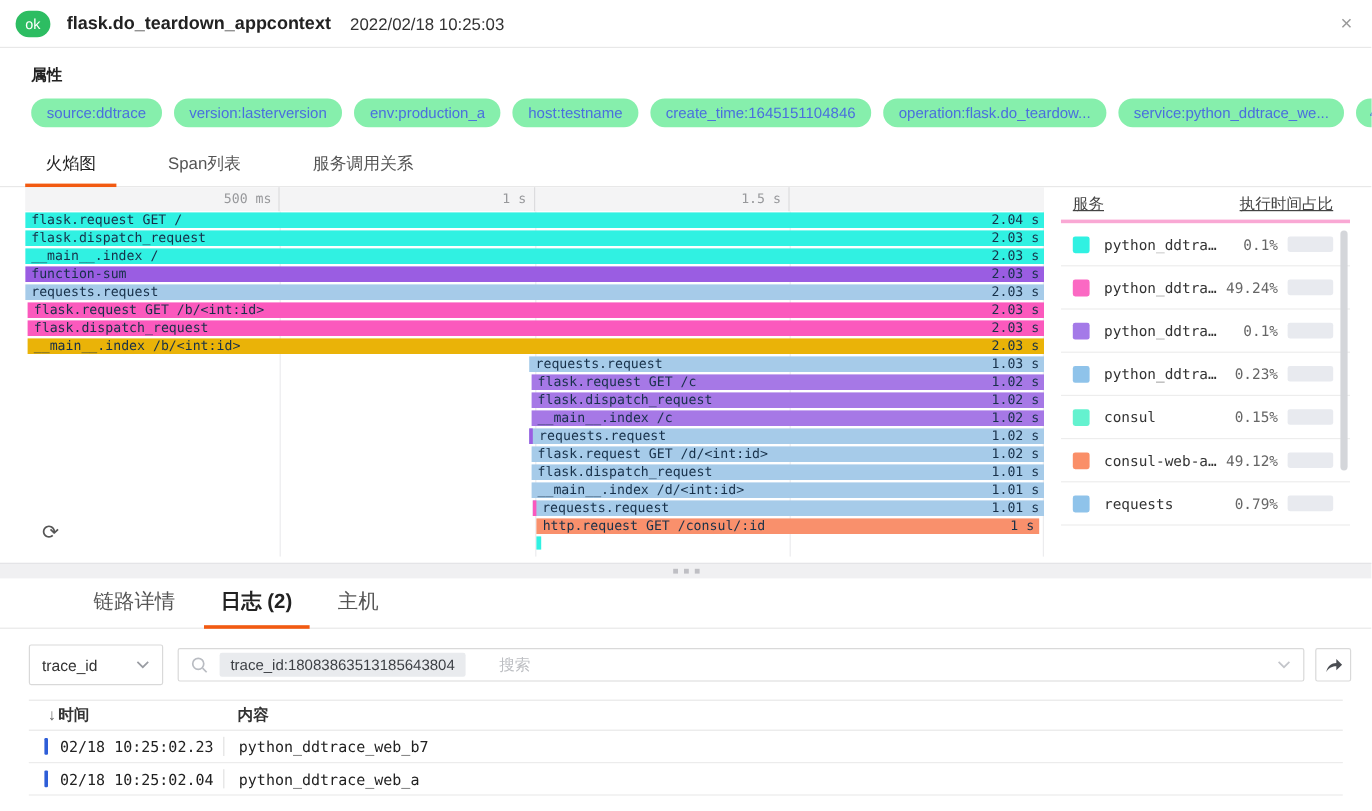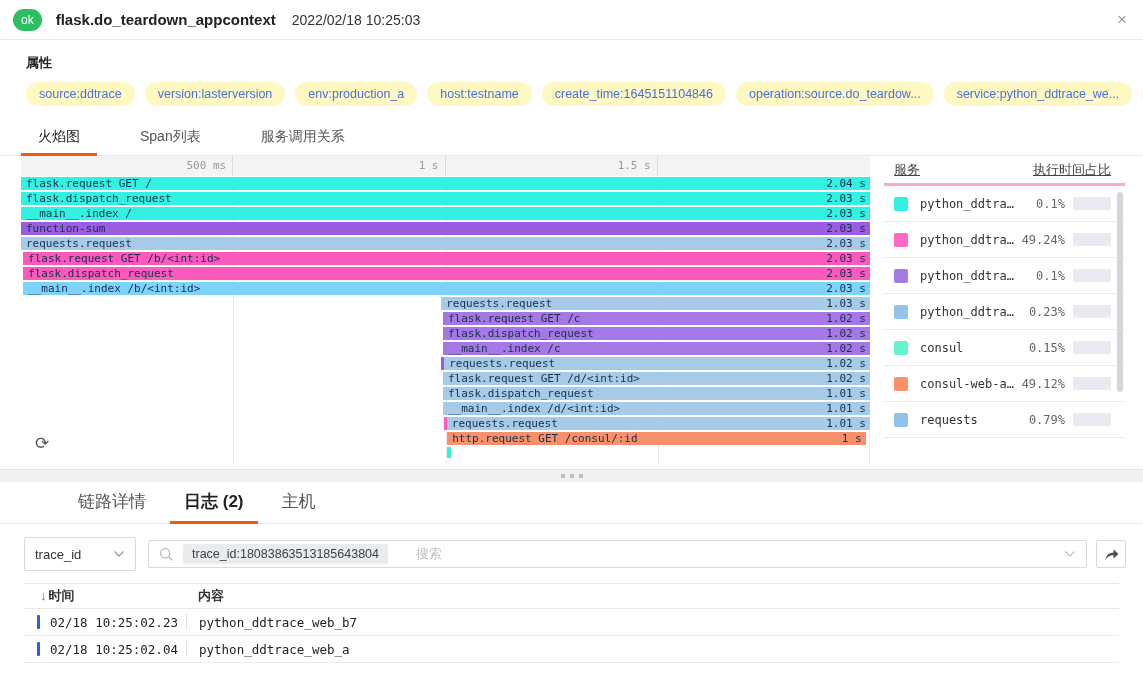--- a/index.html
+++ b/index.html
@@ -10,21 +10,21 @@
   .hdr { height:40px; display:flex; align-items:center; padding:0 16px 0 13px; border-bottom:1px solid #e8e8e8; }
   .ok-badge { background:#2dbd62; color:#fff; font-size:12px; line-height:22px; padding:0 8px; border-radius:11px; }
   .hdr-title { font-size:15px; font-weight:bold; color:#222; margin-left:14px; }
   .hdr-time { font-size:14px; color:#333; margin-left:16px; }
   .hdr-close { margin-left:auto; color:#9a9a9a; font-size:17px; cursor:pointer; line-height:1; }
 
   
   .attrs { padding:14px 24px 0 26px; }
   .attrs-h { font-size:13px; font-weight:bold; color:#222; }
   .tagrow { display:flex; gap:10px; margin-top:10px; flex-wrap:nowrap; }
-  .tag { background:#fef9c3; color:#4a6fdd; font-size:12.5px; line-height:24px; height:24px;
+  .tag { background:#86efac; color:#4a6fdd; font-size:12.5px; line-height:24px; height:24px;
     padding:0 13px; border-radius:12px; white-space:nowrap; cursor:default; }
   .tag.more { padding:0 11px; }
 
   
   .tabs { display:flex; padding-left:21px; margin-top:22px; border-bottom:1px solid #e8e8e8; }
   .tab { font-size:14px; color:#555; padding:0 17px 9px 17px; margin-right:26px; cursor:pointer; position:relative; }
   .tab.active { color:#222; }
   .tab.active::after { content:""; position:absolute; left:0; right:0; bottom:-1px; height:3px; background:#f25a11; }
 
   
@@ -103,21 +103,21 @@
 </div>
 
 <div class="attrs">
   <div class="attrs-h">属性</div>
   <div class="tagrow" id="tagrow">
       <span class="tag">source:ddtrace</span>
       <span class="tag">version:lasterversion</span>
       <span class="tag">env:production_a</span>
       <span class="tag">host:testname</span>
       <span class="tag">create_time:1645151104846</span>
-      <span class="tag">operation:source.do_teardow...</span>
+      <span class="tag">operation:flask.do_teardow...</span>
       <span class="tag">service:python_ddtrace_we...</span>
       <span class="tag more">4+</span>
     </div>
 </div>
 
 <div class="tabs" id="topTabs">
     <div class="tab active">火焰图</div>
     <div class="tab">Span列表</div>
     <div class="tab">服务调用关系</div>
   </div>
@@ -157,21 +157,21 @@
             <span class="dur">2.03 s</span>
           </div>
           <div class="fbar" style="margin-left: 0.25%; width: 99.75%; background: rgb(251, 89, 189);">
             <span class="lb">flask.request GET /b/&lt;int:id&gt;</span>
             <span class="dur">2.03 s</span>
           </div>
           <div class="fbar" style="margin-left: 0.25%; width: 99.75%; background: rgb(251, 89, 189);">
             <span class="lb">flask.dispatch_request</span>
             <span class="dur">2.03 s</span>
           </div>
-          <div class="fbar" style="margin-left: 0.25%; width: 99.75%; background: #7dd3fc; gap: 32px;">
+          <div class="fbar" style="margin-left: 0.25%; width: 99.75%; background: #eab308; gap: 32px;">
             <span class="lb">__main__.index /b/&lt;int:id&gt;</span>
             <span class="dur">2.03 s</span>
           </div>
           <div class="fbar" style="margin-left: 49.5%; width: 50.5%; background: rgb(166, 203, 233);">
             <span class="lb">requests.request</span>
             <span class="dur">1.03 s</span>
           </div>
           <div class="fbar" style="margin-left: 49.7%; width: 50.3%; background: rgb(166, 120, 230);">
             <span class="lb">flask.request GET /c</span>
             <span class="dur">1.02 s</span>

